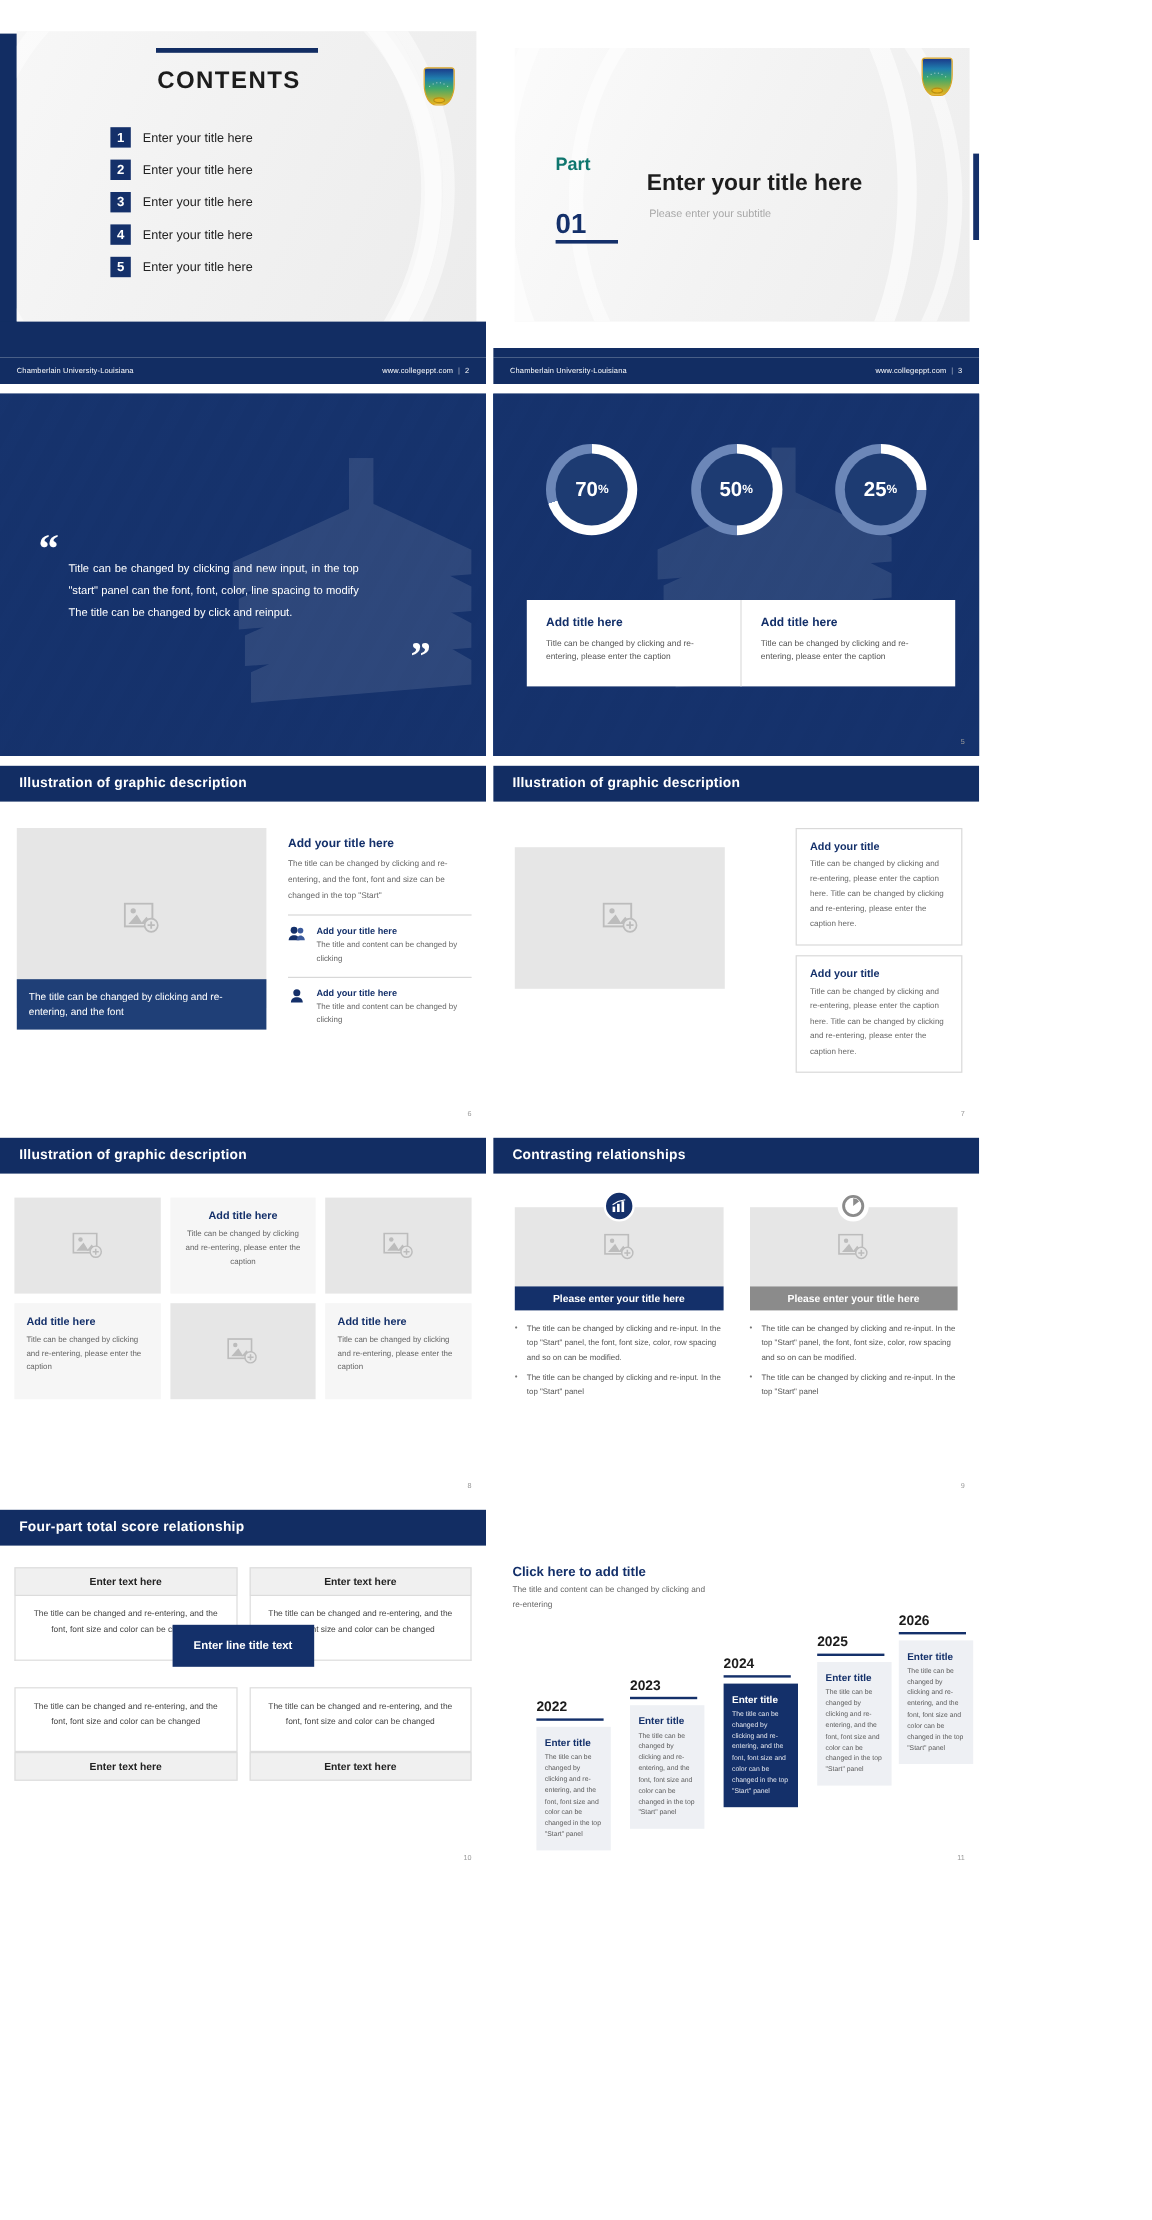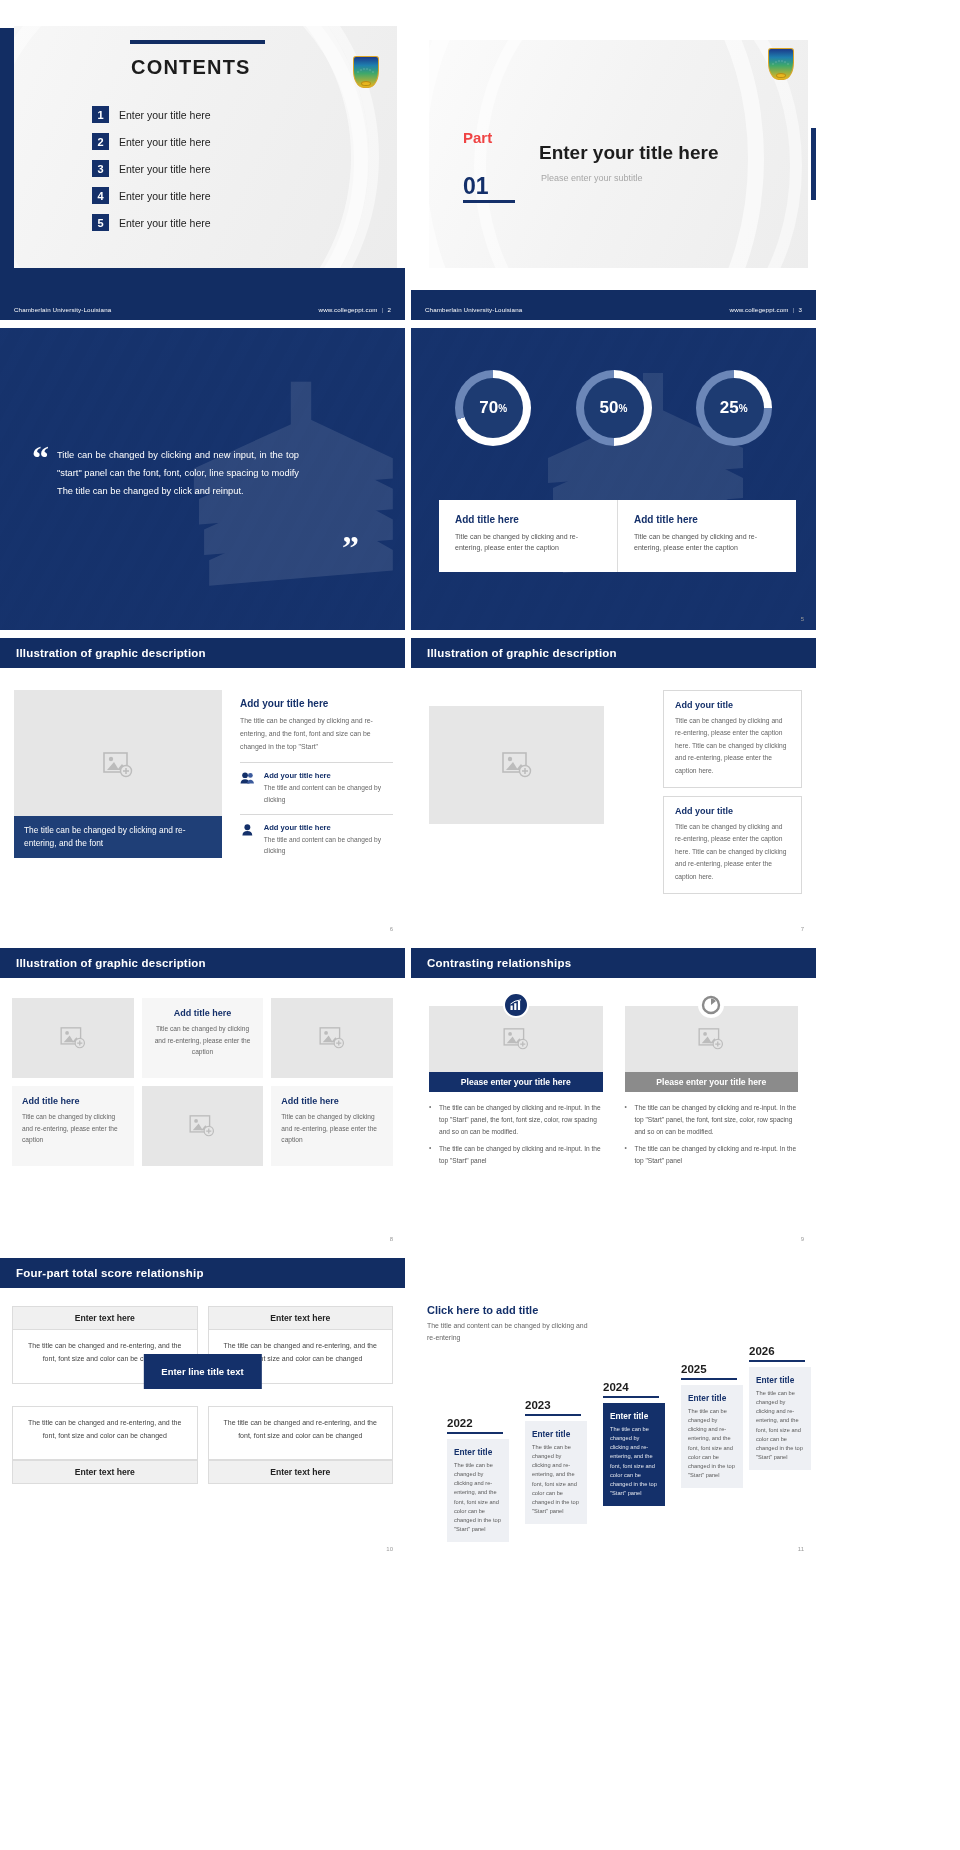--- a/index.html
+++ b/index.html
@@ -121,21 +121,21 @@
     width:85%; height:200%; border-radius:50%;
     border:16px solid rgba(255,255,255,.6);
   }
   .s3-card::after{
     content:""; position:absolute; left:12%; top:-35%;
     width:80%; height:170%; border-radius:50%;
     border:12px solid rgba(255,255,255,.5);
   }
   .s3-shield{ position:absolute; right:22px; top:30px; z-index:4; }
   .s3-part{ position:absolute; left:52px; top:112px; z-index:3; text-align:left; }
-  .s3-part .p{ font-size:15px; font-weight:bold; color:#ef4444; line-height:1; }
+  .s3-part .p{ font-size:15px; font-weight:bold; color:#0f766e; line-height:1; }
   .s3-part .n{ font-size:23px; font-weight:bold; color:#14306a; line-height:1.05;margin-top:29px; }
   .s3-part .rule{ width:52px;height:3px;background:#14306a;margin-top:2px; }
   .s3-ttl{ position:absolute; left:128px; top:124px; z-index:3;
            font-size:19px; font-weight:bold; color:#1d1d1d; }
   .s3-sub{ position:absolute; left:130px; top:155px; z-index:3;
            font-size:9px; color:#a7a7a7; }
   .s3-right{ position:absolute; right:0px; top:110px; width:5px; height:72px; background:#14306a; z-index:5;}
   .s3-bottom{ position:absolute; left:0; right:0; bottom:22px; height:8px; background:#122d63; }
   
   .s4{ background:#1b3669; }
@@ -147,21 +147,21 @@
   }
   .s4-bldg{
     position:absolute; right:2px; top:18px; width:255px; height:255px; opacity:.30;
   }
   .s4-quote{
     position:absolute; left:32px; top:118px; right:22px; z-index:3;
     display:flex; gap:10px;
   }
   .s4-mark{ font-size:34px; color:#fff; font-family:"Liberation Serif", serif; font-weight:bold;
             line-height:.7; letter-spacing:-2px;}
-  .s4-text{ font-size:9.3px; color:#fff; line-height:1.95; text-align:justify; max-width:242px;}
+  .s4-text{ font-size:9.3px; color:#fff; line-height:1.95; text-align:justify; max-width:242px;margin-top:19px;}
   .s4-mark2{
     position:absolute; right:48px; bottom:70px; z-index:3;
     font-size:34px; color:#fff; font-family:"Liberation Serif", serif; font-weight:bold;
     line-height:.7; letter-spacing:-2px;
   }
   
   .s5{ background:#1b3669; }
   .s5-photo{
     position:absolute; inset:0;
     background:

